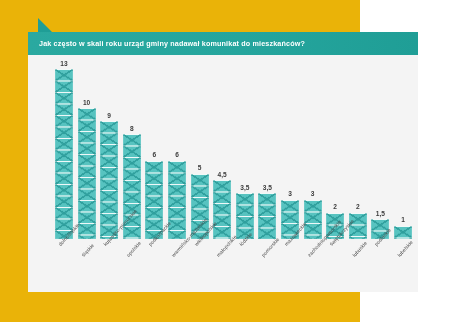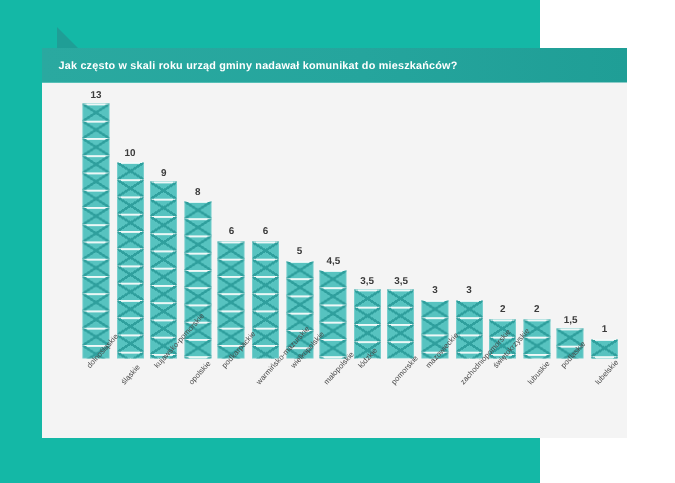--- a/index.html
+++ b/index.html
@@ -13,21 +13,21 @@
     font-family: "Liberation Sans", sans-serif;
     overflow: hidden;
   }
 
   #card {
     position: absolute;
     left: 0;
     top: 0;
     width: 360px;
     height: 322px;
-    background: #14b8a6;
+    background: #eab308;
   }
 
   
   #ribbon-tab {
     position: absolute;
     left: 38px;
     top: 18px;
     width: 16px;
     height: 16px;
     background: #1f9e96;

